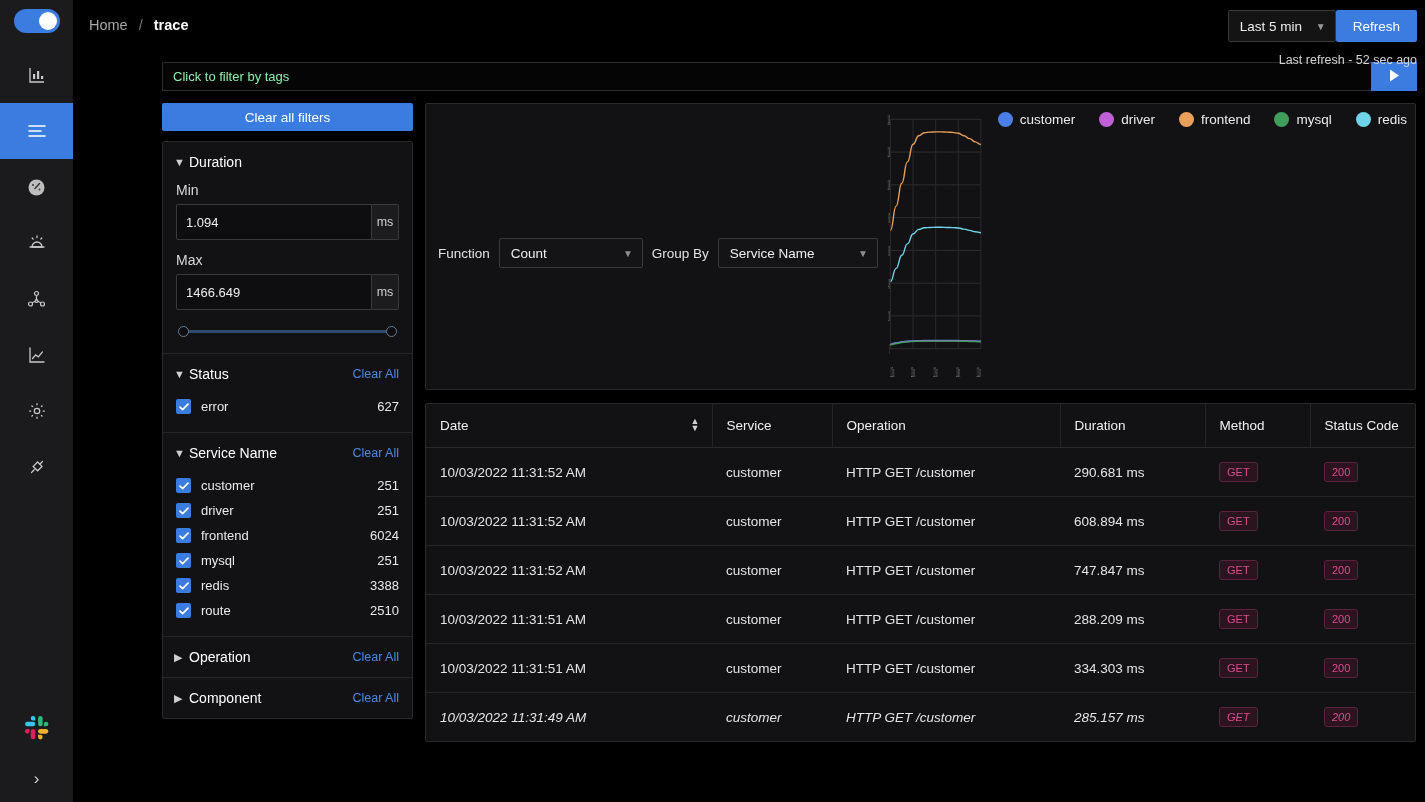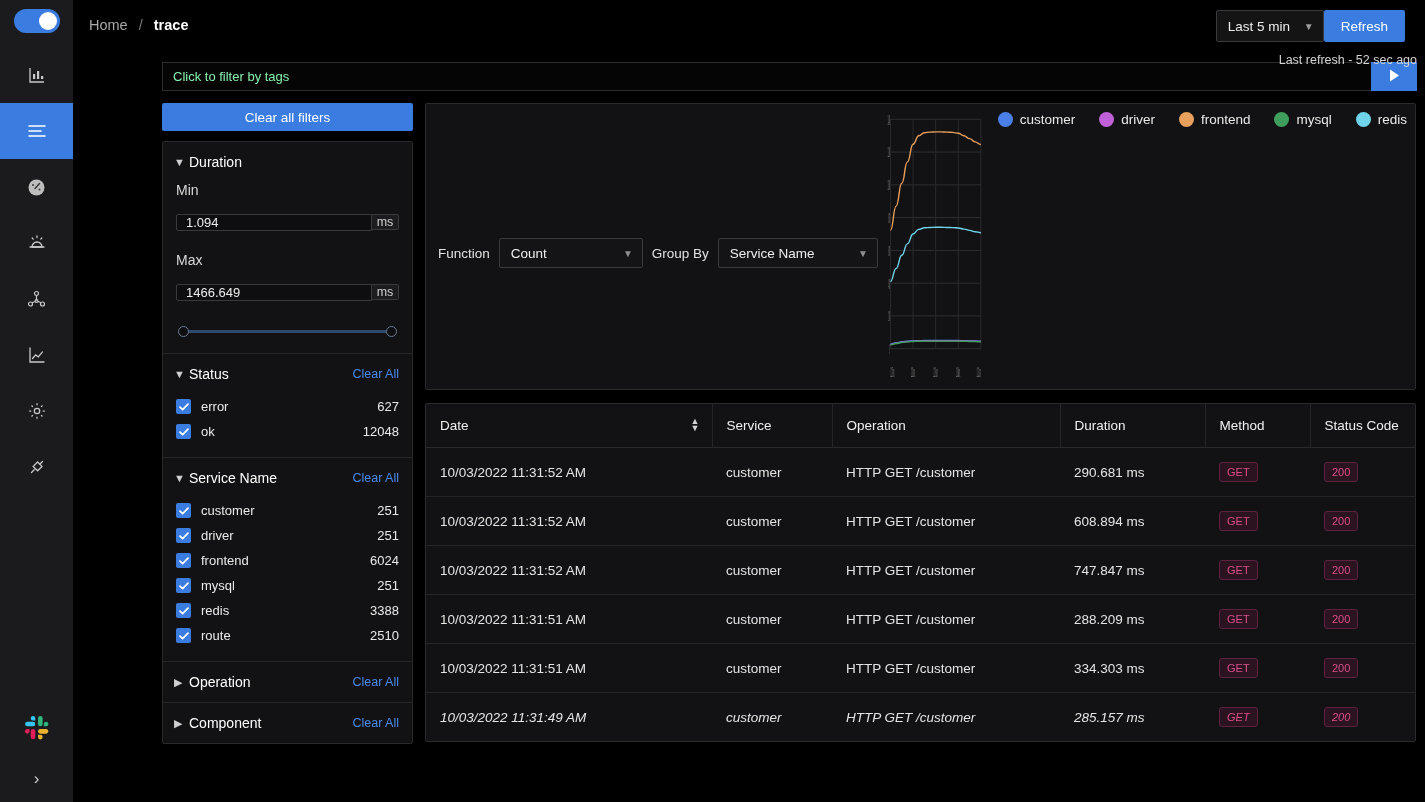--- a/index.html
+++ b/index.html
@@ -49,21 +49,21 @@
   .main { flex: 1; height: 802px; position: relative; background: #000000; overflow: hidden; }
 
   .topbar {
     height: 50px; display: flex; align-items: center;
     padding: 0 8px 0 16px; position: relative;
   }
   .crumb { font-size: 14.5px; color: #a8a8a8; }
   .crumb .sep { margin: 0 7px; color: #7a7a7a; }
   .crumb .cur { color: #ffffff; font-weight: bold; }
   .topright {
-    position: absolute; right: 20px; top: 10px;
+    position: absolute; right: 8px; top: 10px;
     display: flex; 
   }
   .timepicker {
     height: 32px; min-width: 108px;
     border: 1px solid #3a3a3c; background: #141414;
     border-radius: 2px;
     display: flex; align-items: center; justify-content: space-between;
     padding: 0 9px 0 11px; font-size: 13.5px; color: #ededed;
     cursor: pointer;
   }
@@ -114,21 +114,21 @@
     display: flex; align-items: center;
     padding: 12px 13px 12px 11px; cursor: pointer;
   }
   .fhead .arrow {
     width: 15px; color: #cfcfcf; font-size: 11px; flex: 0 0 15px;
   }
   .fhead .ftitle { font-size: 14px; color: #ffffff; flex: 1; }
   .fhead .clearall { font-size: 12.5px; color: #4a8ae8; cursor: pointer; }
   .fbody { padding: 0 13px 13px 13px; }
   .flabel { font-size: 14px; color: #d8d8d8; margin-bottom: 6px; }
-  .inputgroup { display: flex; height: 36px; margin-bottom: 12px; align-items: center; }
+  .inputgroup { display: flex; height: 36px; margin-bottom: 12px; }
   .inputgroup input {
     flex: 1; background: #0e0e10; border: 1px solid #3a3a3c;
     color: #ededed; font-size: 13px; padding: 0 9px;
     font-family: inherit; outline: none; border-radius: 2px 0 0 2px;
   }
   .unit {
     width: 42px; background: #1c1c1e; border: 1px solid #3a3a3c;
     border-left: none; display: flex; align-items: center;
     justify-content: center; font-size: 12.5px; color: #cfcfcf;
     border-radius: 0 2px 2px 0;
@@ -401,29 +401,20 @@
             </div>
             <div class="fbody" id="status-list">
                 <div class="checkrow">
                   <span class="cbox">
                     <svg width="10" height="8" viewBox="0 0 10 8">
                       <path d="M1 4.2 L3.6 6.6 L9 1.2" fill="none" stroke="#fff" stroke-width="1.7" stroke-linecap="round" stroke-linejoin="round"></path>
                     </svg>
                   </span>
                   <span class="cname">error</span>
                   <span class="ccount">627</span>
-                </div>
-                <div class="checkrow">
-                  <span class="cbox">
-                    <svg width="10" height="8" viewBox="0 0 10 8">
-                      <path d="M1 4.2 L3.6 6.6 L9 1.2" fill="none" stroke="#fff" stroke-width="1.7" stroke-linecap="round" stroke-linejoin="round"></path>
-                    </svg>
-                  </span>
-                  <span class="cname">ok</span>
-                  <span class="ccount">12048</span>
                 </div>
               </div>
           </div>
 
           <div class="fsec">
             <div class="fhead">
               <span class="arrow">▼</span>
               <span class="ftitle">Service Name</span>
               <span class="clearall">Clear All</span>
             </div>

